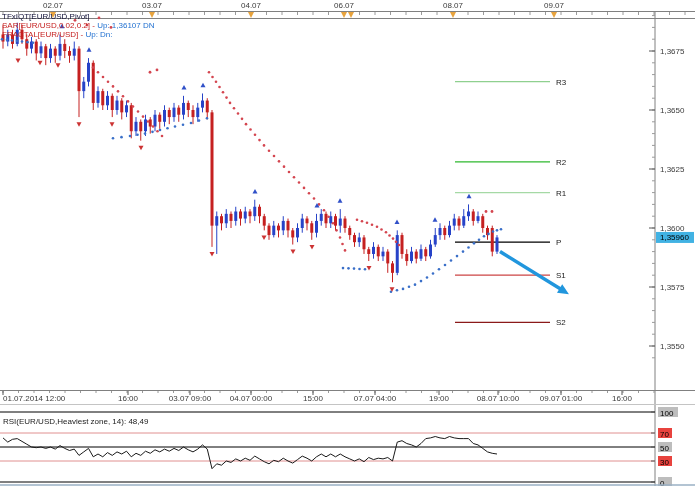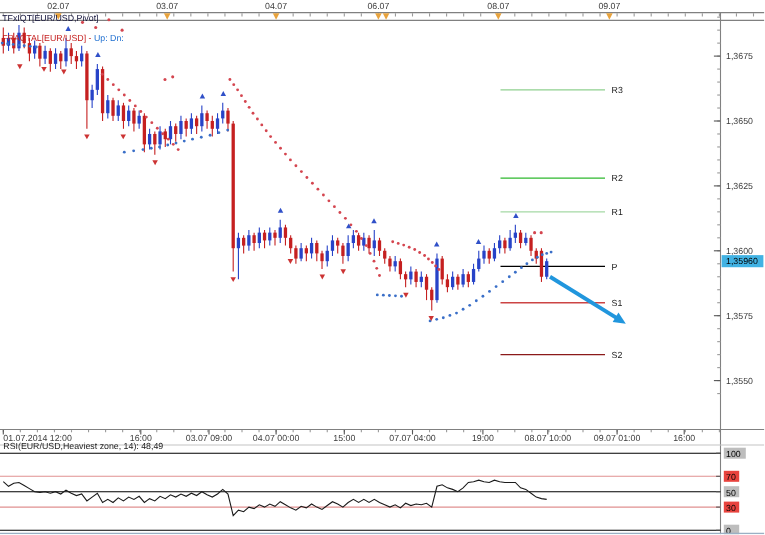--- a/index.html
+++ b/index.html
@@ -5,21 +5,21 @@
   html,body{margin:0;padding:0;background:#fff;}
   #screen{position:relative;width:695px;height:486px;background:#ffffff;overflow:hidden;
           font-family:"Liberation Sans",sans-serif;}
   #chart-svg{position:absolute;left:0;top:0;}
   .overlay{position:absolute;font-size:8px;line-height:9px;white-space:nowrap;}
   #title-line1{left:2px;top:12px;font-weight:normal;color:#101038;}
   #title-line2{left:2px;top:21px;}
   #title-line3{left:2px;top:30px;}
   .red-part{color:#c52020;}
   .blue-part{color:#1f6fd0;}
-  #rsi-label{left:3px;top:401px;color:#1a1a1a;text-align:center;}
+  #rsi-label{left:3px;top:417px;color:#1a1a1a;text-align:center;}
 </style>
 </head>
 <body>
 
 <div id="screen">
   <svg id="chart-svg" width="695" height="486">
       <rect x="0" y="0" width="695" height="486" fill="#ffffff"></rect>
       <line x1="0" y1="11.5" x2="695" y2="11.5" stroke="#808080" stroke-width="1"></line>
       <line x1="0" y1="18.5" x2="695" y2="18.5" stroke="#808080" stroke-width="1"></line>
       <line x1="3" y1="12" x2="3" y2="15" stroke="#9a9a9a" stroke-width="1"></line>
@@ -573,15 +573,16 @@
       <line x1="655" y1="461" x2="651" y2="461" stroke="#555" stroke-width="1"></line>
       <rect x="658" y="456" width="14" height="10" fill="#e8433e"></rect>
       <text x="660" y="464.5" fill="#000" font-size="8" text-anchor="start" font-family="&quot;Liberation Sans&quot;,sans-serif">30</text>
       <line x1="655" y1="482" x2="651" y2="482" stroke="#555" stroke-width="1"></line>
       <rect x="658" y="477" width="14" height="10" fill="#bdbdbd"></rect>
       <text x="660" y="485.5" fill="#000" font-size="8" text-anchor="start" font-family="&quot;Liberation Sans&quot;,sans-serif">0</text>
       <line x1="0" y1="485" x2="695" y2="485" stroke="#9ab0c4" stroke-width="1.5"></line>
     </svg>
 
   <div class="overlay" id="title-line1">TFxIQT[EUR/USD,Pivot]</div>
+  <div class="overlay" id="title-line2"><span class="red-part">SAR[EUR/USD,0.02,0.2] - </span><span class="blue-part">Up: 1,36107 DN</span></div>
   <div class="overlay" id="title-line3"><span class="red-part">FRACTAL[EUR/USD] - </span><span class="blue-part">Up: Dn:</span></div>
   <div class="overlay" id="rsi-label">RSI(EUR/USD,Heaviest zone, 14): 48,49</div>
 </div>
 
 </body></html>

